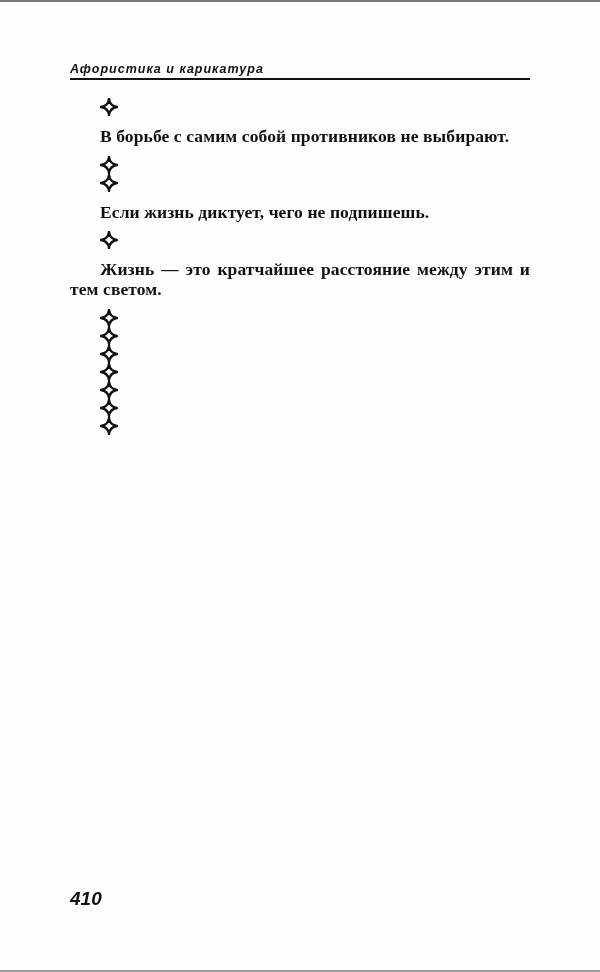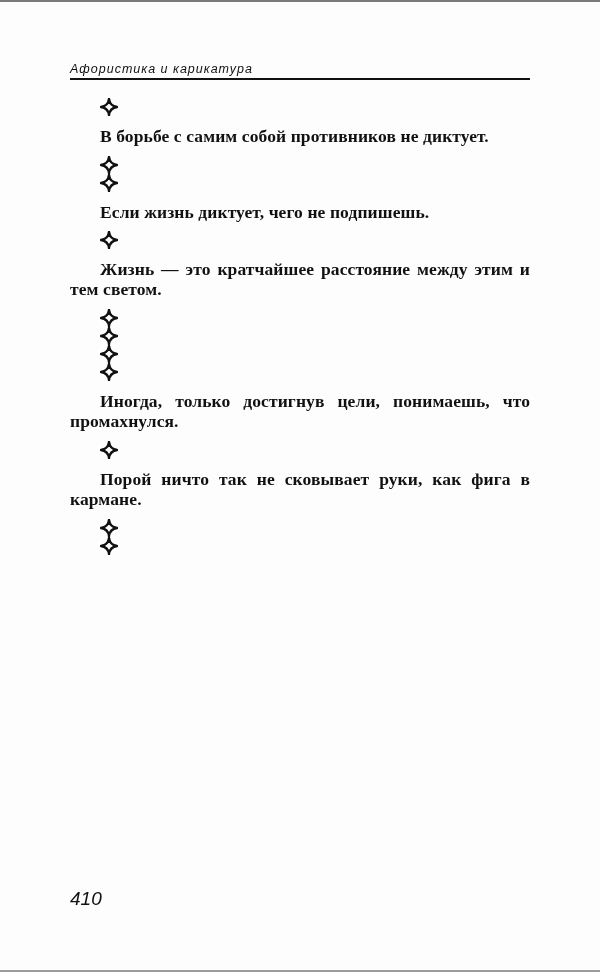--- a/index.html
+++ b/index.html
@@ -5,48 +5,48 @@
     html, body { margin: 0; padding: 0; }
     body {
       width: 600px; height: 972px; background: #fdfdfd; position: relative; overflow: hidden;
       font-family: "Liberation Serif", "DejaVu Serif", serif; color: #111;
     }
     .top-border { position: absolute; left: 0; top: 0; width: 600px; height: 2px; background: #7a7a7a; }
     .bottom-border { position: absolute; left: 0; bottom: 0; width: 600px; height: 2px; background: #9a9a9a; }
     .running-head {
       position: absolute; left: 70px; top: 62px; width: 460px;
       font-family: "Liberation Sans", "DejaVu Sans", sans-serif;
-      font-style: italic; font-weight: normal; font-size: 12.5px; letter-spacing: 1px;
+      font-style: italic; font-weight: bold; font-size: 12.5px; letter-spacing: 1px;
       padding-bottom: 2px; border-bottom: 2px solid #111;
     }
     .content { position: absolute; left: 70px; top: 98px; width: 460px; }
     .star { display: block; margin-left: 30px; width: 18px; height: 18px; }
     .aph {
       font-weight: bold; font-size: 17.5px; line-height: 20px; text-align: justify;
       text-indent: 30px; margin: 10px 0 10px 0; letter-spacing: 0.1px;
     }
     .aph.one-line { margin-bottom: 9px; }
     .page-number {
       position: absolute; left: 70px; top: 888px;
       font-family: "Liberation Sans", "DejaVu Sans", sans-serif;
-      font-style: italic; font-weight: normal; font-size: 19px;
+      font-style: italic; font-weight: bold; font-size: 19px;
     }
   </style>
 </head>
 <body>
 
 <div class="top-border"></div>
 
 <div class="running-head">Афористика и карикатура</div>
 
 <div class="content">
   <svg class="star" viewBox="0 0 20 20">
       <path d="M10 1 Q11 9 19 10 Q11 11 10 19 Q9 11 1 10 Q9 9 10 1 Z" fill="none" stroke="#111" stroke-width="2.6" stroke-linejoin="round"></path>
     </svg>
-  <p class="aph">В борьбе с самим собой противников не диктует.</p>
+  <p class="aph">В борьбе с самим собой противников не выбирают.</p>
 
   <svg class="star" viewBox="0 0 20 20">
       <path d="M10 1 Q11 9 19 10 Q11 11 10 19 Q9 11 1 10 Q9 9 10 1 Z" fill="none" stroke="#111" stroke-width="2.6" stroke-linejoin="round"></path>
     </svg>
 
   <svg class="star" viewBox="0 0 20 20">
       <path d="M10 1 Q11 9 19 10 Q11 11 10 19 Q9 11 1 10 Q9 9 10 1 Z" fill="none" stroke="#111" stroke-width="2.6" stroke-linejoin="round"></path>
     </svg>
   <p class="aph one-line">Если жизнь диктует, чего не подпишешь.</p>
 
@@ -63,26 +63,24 @@
       <path d="M10 1 Q11 9 19 10 Q11 11 10 19 Q9 11 1 10 Q9 9 10 1 Z" fill="none" stroke="#111" stroke-width="2.6" stroke-linejoin="round"></path>
     </svg>
 
   <svg class="star" viewBox="0 0 20 20">
       <path d="M10 1 Q11 9 19 10 Q11 11 10 19 Q9 11 1 10 Q9 9 10 1 Z" fill="none" stroke="#111" stroke-width="2.6" stroke-linejoin="round"></path>
     </svg>
 
   <svg class="star" viewBox="0 0 20 20">
       <path d="M10 1 Q11 9 19 10 Q11 11 10 19 Q9 11 1 10 Q9 9 10 1 Z" fill="none" stroke="#111" stroke-width="2.6" stroke-linejoin="round"></path>
     </svg>
-  <p class="aph">Иногда, только достигнув цели, понимаешь, что промахнулся.</p>
 
   <svg class="star" viewBox="0 0 20 20">
       <path d="M10 1 Q11 9 19 10 Q11 11 10 19 Q9 11 1 10 Q9 9 10 1 Z" fill="none" stroke="#111" stroke-width="2.6" stroke-linejoin="round"></path>
     </svg>
-  <p class="aph">Порой ничто так не сковывает руки, как фига в кармане.</p>
 
   <svg class="star" viewBox="0 0 20 20">
       <path d="M10 1 Q11 9 19 10 Q11 11 10 19 Q9 11 1 10 Q9 9 10 1 Z" fill="none" stroke="#111" stroke-width="2.6" stroke-linejoin="round"></path>
     </svg>
 
   <svg class="star" viewBox="0 0 20 20">
       <path d="M10 1 Q11 9 19 10 Q11 11 10 19 Q9 11 1 10 Q9 9 10 1 Z" fill="none" stroke="#111" stroke-width="2.6" stroke-linejoin="round"></path>
     </svg>
 </div>
 

